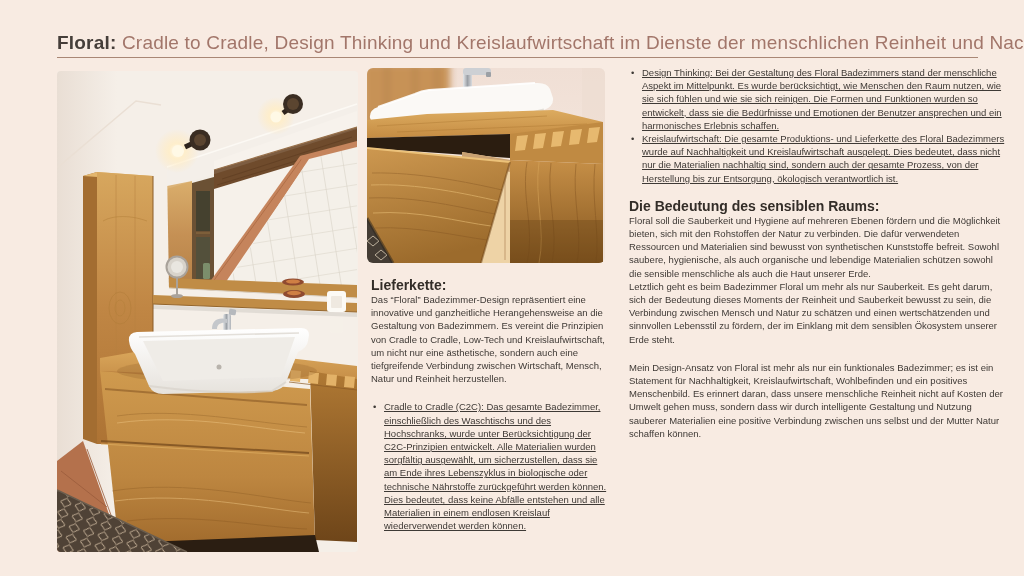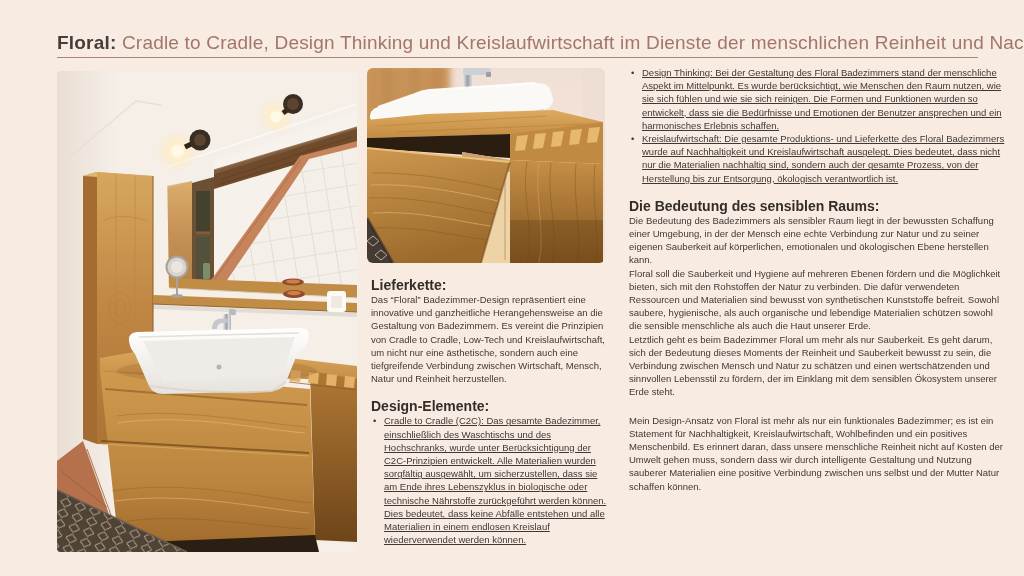--- a/index.html
+++ b/index.html
@@ -334,30 +334,28 @@
     <path d="M6,168 l6,5 -6,5 -6,-5 Z M14,182 l6,5 -6,5 -6,-5 Z" fill="none" stroke="#bdb09c" stroke-width="1"></path>
     <path d="M0,150 L26,195" stroke="#2b241c" stroke-width="3" opacity=".5"></path>
   </g>
 </svg>
 </div>
 
 <section class="col col-mid">
   <h2 class="h">Lieferkette:</h2>
   <p>Das “Floral” Badezimmer-Design repräsentiert eine innovative und ganzheitliche Herangehensweise an die Gestaltung von Badezimmern. Es vereint die Prinzipien von Cradle to Cradle, Low-Tech und Kreislaufwirtschaft, um nicht nur eine ästhetische, sondern auch eine tiefgreifende Verbindung zwischen Wirtschaft, Mensch, Natur und Reinheit herzustellen.</p>
   <div class="sec">
-    <h2 class="h">Design-Elemente:</h2>
     <p class="bullet">Cradle to Cradle (C2C): Das gesamte Badezimmer, einschließlich des Waschtischs und des Hochschranks, wurde unter Berücksichtigung der C2C-Prinzipien entwickelt. Alle Materialien wurden sorgfältig ausgewählt, um sicherzustellen, dass sie am Ende ihres Lebenszyklus in biologische oder technische Nährstoffe zurückgeführt werden können. Dies bedeutet, dass keine Abfälle entstehen und alle Materialien in einem endlosen Kreislauf wiederverwendet werden können.</p>
   </div>
 </section>
 
 <section class="col col-right">
   <p class="bullet">Design Thinking: Bei der Gestaltung des Floral Badezimmers stand der menschliche Aspekt im Mittelpunkt. Es wurde berücksichtigt, wie Menschen den Raum nutzen, wie sie sich fühlen und wie sie sich reinigen. Die Formen und Funktionen wurden so entwickelt, dass sie die Bedürfnisse und Emotionen der Benutzer ansprechen und ein harmonisches Erlebnis schaffen.</p>
   <p class="bullet">Kreislaufwirtschaft: Die gesamte Produktions- und Lieferkette des Floral Badezimmers wurde auf Nachhaltigkeit und Kreislaufwirtschaft ausgelegt. Dies bedeutet, dass nicht nur die Materialien nachhaltig sind, sondern auch der gesamte Prozess, von der Herstellung bis zur Entsorgung, ökologisch verantwortlich ist.</p>
   <div class="sec">
     <h2 class="h">Die Bedeutung des sensiblen Raums:</h2>
-    <p>Die Bedeutung des Badezimmers als sensibler Raum liegt in der bewussten Schaffung einer Umgebung, in der der Mensch eine echte Verbindung zur Natur und zu seiner eigenen Sauberkeit auf körperlichen, emotionalen und ökologischen Ebene herstellen kann.</p>
     <p>Floral soll die Sauberkeit und Hygiene auf mehreren Ebenen fördern und die Möglichkeit bieten, sich mit den Rohstoffen der Natur zu verbinden. Die dafür verwendeten Ressourcen und Materialien sind bewusst von synthetischen Kunststoffe befreit. Sowohl saubere, hygienische, als auch organische und lebendige Materialien schützen sowohl die sensible menschliche als auch die Haut unserer Erde.</p>
     <p>Letztlich geht es beim Badezimmer Floral um mehr als nur Sauberkeit. Es geht darum, sich der Bedeutung dieses Moments der Reinheit und Sauberkeit bewusst zu sein, die Verbindung zwischen Mensch und Natur zu schätzen und einen wertschätzenden und sinnvollen Lebensstil zu fördern, der im Einklang mit dem sensiblen Ökosystem unserer Erde steht.</p>
   </div>
   <div class="sec">
     <p>Mein Design-Ansatz von Floral ist mehr als nur ein funktionales Badezimmer; es ist ein Statement für Nachhaltigkeit, Kreislaufwirtschaft, Wohlbefinden und ein positives Menschenbild. Es erinnert daran, dass unsere menschliche Reinheit nicht auf Kosten der Umwelt gehen muss, sondern dass wir durch intelligente Gestaltung und Nutzung sauberer Materialien eine positive Verbindung zwischen uns selbst und der Mutter Natur schaffen können.</p>
   </div>
 </section>
 
 </body></html>

